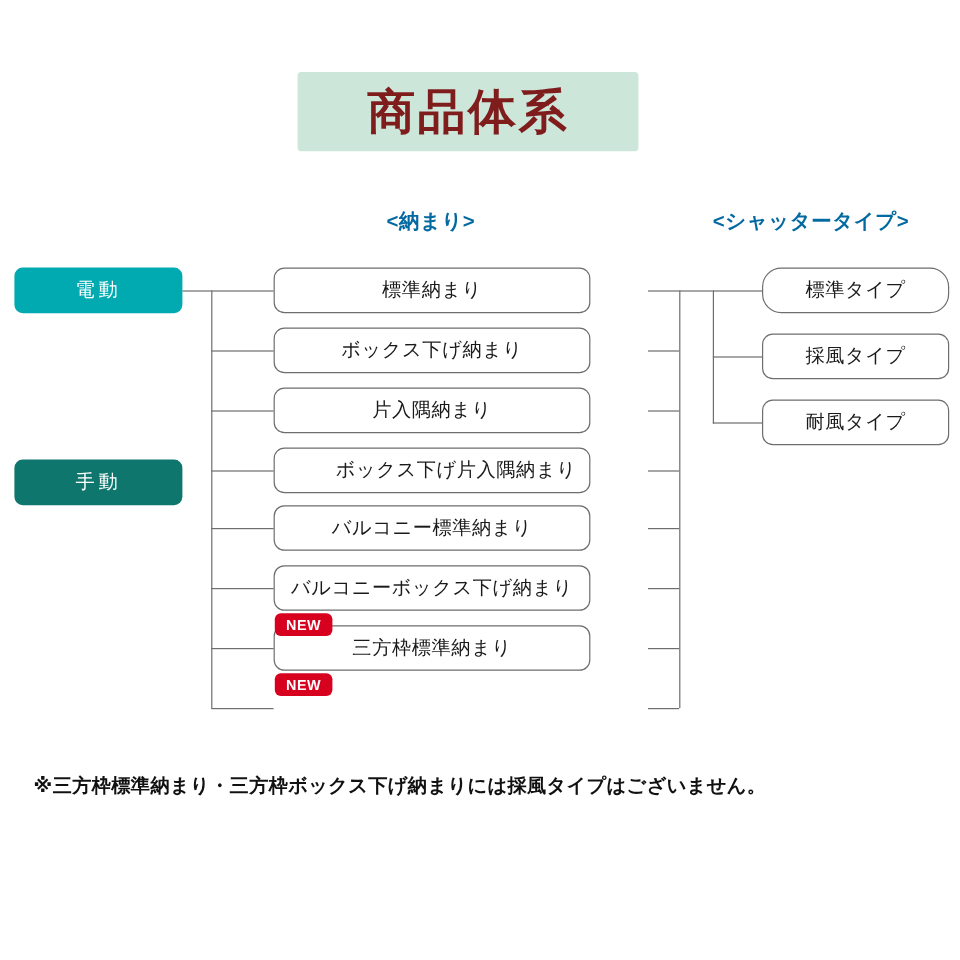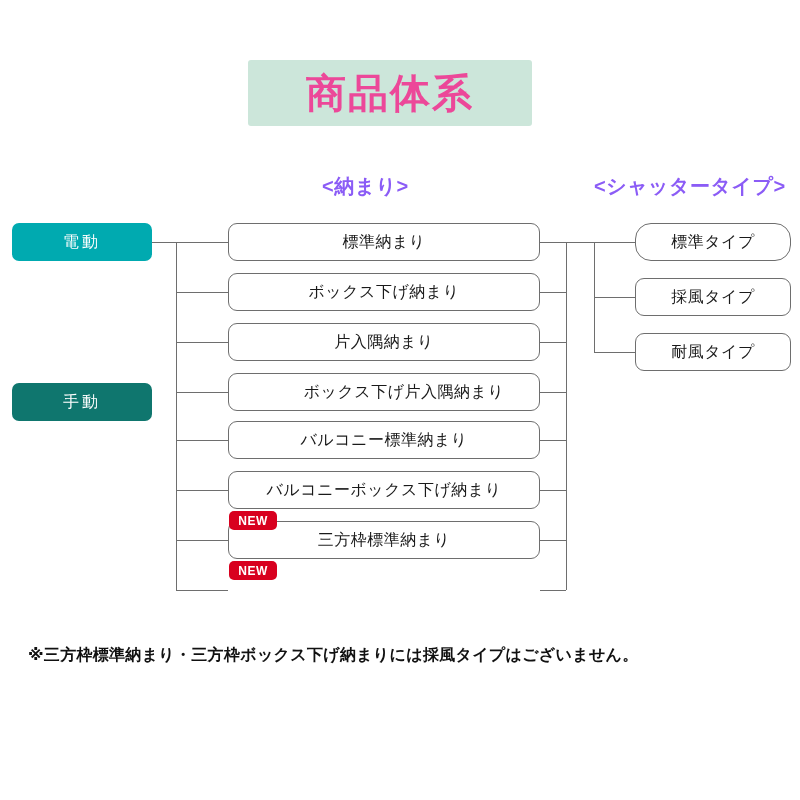--- a/index.html
+++ b/index.html
@@ -37,29 +37,29 @@
     left: 248px;
     top: 60px;
     width: 284px;
     height: 66px;
     display: flex;
     align-items: center;
     justify-content: center;
     font-size: 40px;
     font-weight: bold;
     letter-spacing: 2px;
-    color: #ec4899;
+    color: #7f1d1d;
   }
 
   
   .col-header {
     position: absolute;
-    font-size: 20px;
-    font-weight: bold;
-    color: #8b5cf6;
+    font-size: 17px;
+    font-weight: bold;
+    color: #0369a1;
     white-space: nowrap;
     letter-spacing: 0.5px;
   }
   #header-osamari { left: 322px; top: 173px; }
   #header-shutter { left: 594px; top: 173px; }
 
   
   .cat-btn {
     position: absolute;
     width: 140px;
@@ -92,21 +92,21 @@
     display: flex;
     align-items: center;
     justify-content: center;
     font-size: 16px;
     color: #1a1a1a;
     letter-spacing: 0.5px;
     box-sizing: border-box;
   }
   .osamari-box {
     left: 228px;
-    width: 312px;
+    width: 264px;
     height: 38px;
   }
   .type-box {
     left: 635px;
     width: 156px;
     height: 38px;
   }
 
   
   .new-badge {

